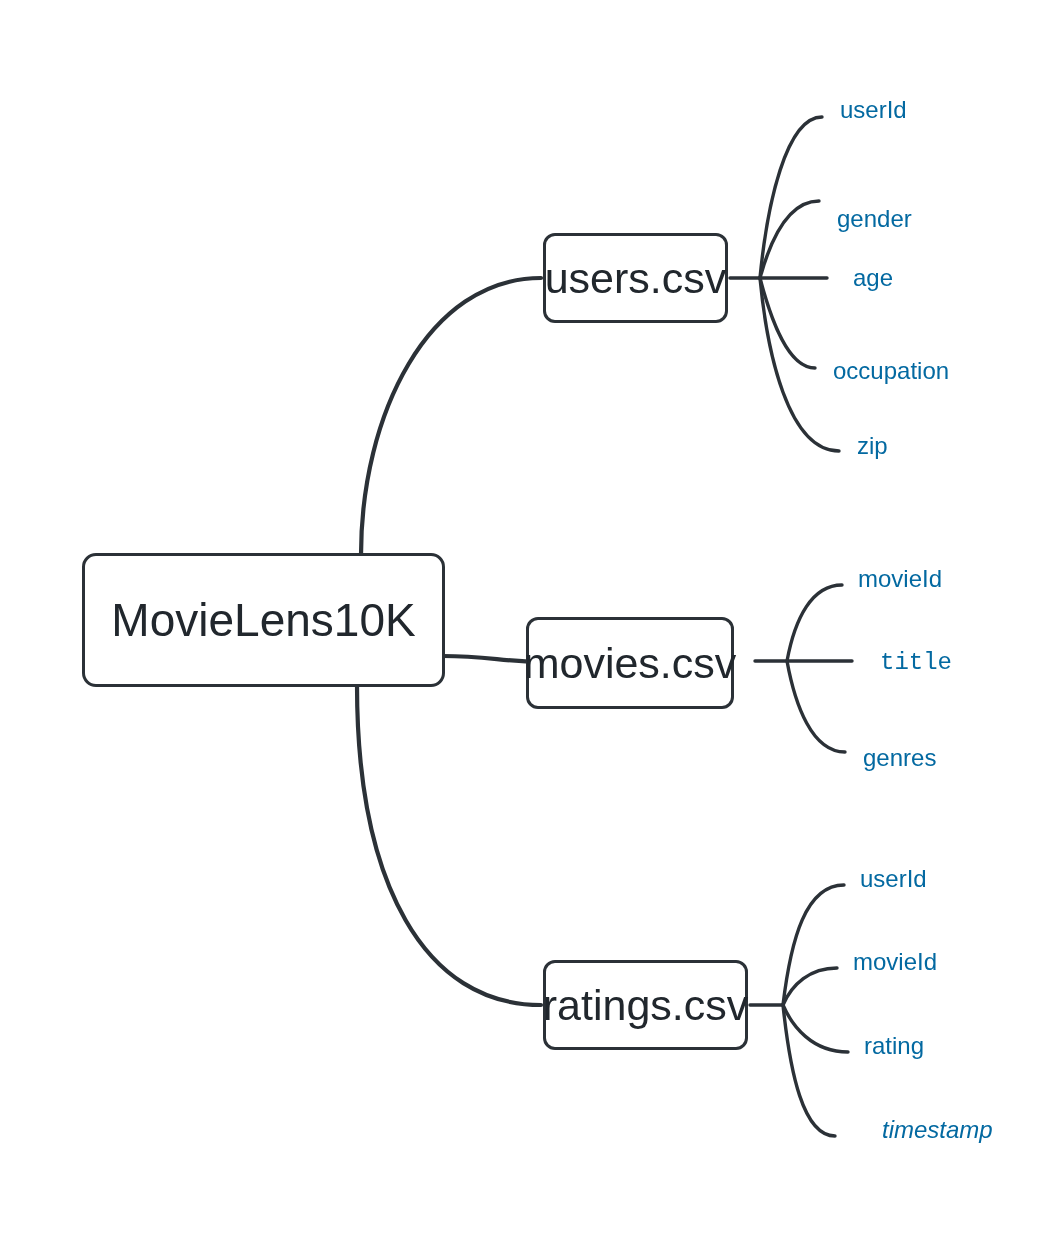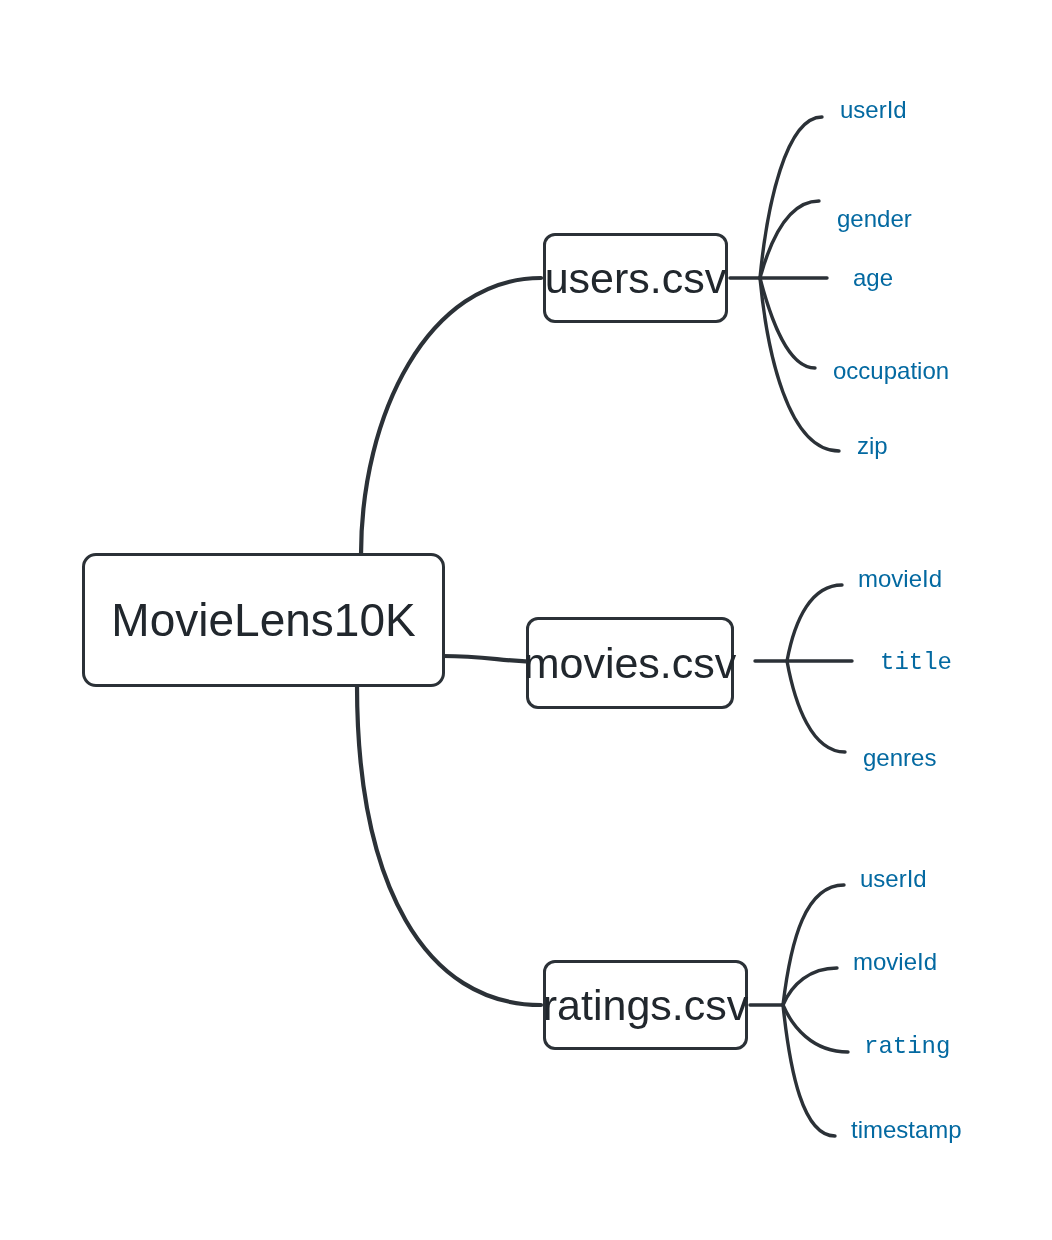--- a/index.html
+++ b/index.html
@@ -109,16 +109,16 @@
   <span class="leaf" style="left:853px; top:278px;text-align:center;">age</span>
   <span class="leaf" style="left:833px; top:362px;margin-top:9px;">occupation</span>
   <span class="leaf" style="left:857px; top:446px;">zip</span>
 
   <span class="leaf" style="left:858px; top:579px;">movieId</span>
   <span class="leaf" style="left:880px; top:662px;font-family:Liberation Mono, monospace;">title</span>
   <span class="leaf" style="left:863px; top:746px;margin-top:12px;">genres</span>
 
   <span class="leaf" style="left:860px; top:879px;">userId</span>
   <span class="leaf" style="left:853px; top:962px;">movieId</span>
-  <span class="leaf" style="left:864px; top:1046px;font-family:Liberation Mono, monospace;">rating</span>
-  <span class="leaf" style="left:851px; top:1130px;">timestamp</span>
+  <span class="leaf" style="left:864px; top:1046px;">rating</span>
+  <span class="leaf" style="left:882px; top:1130px;font-style:italic;">timestamp</span>
 
 </div>
 
 </body></html>

